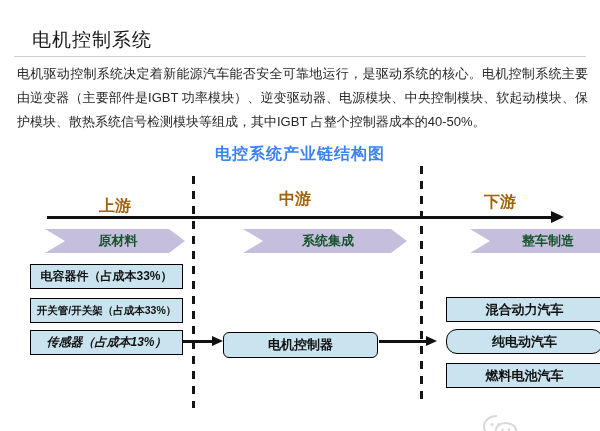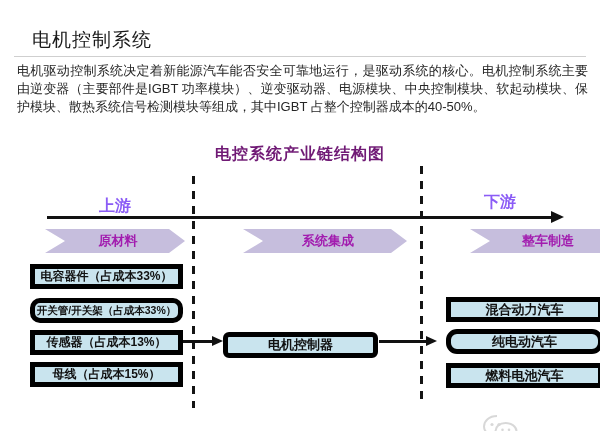--- a/index.html
+++ b/index.html
@@ -10,30 +10,30 @@
   
   .page-title{
     position:absolute;left:32px;top:27px;font-size:19px;font-weight:normal;
     letter-spacing:1px;color:#1a1a1a;
   }
   .title-rule{
     position:absolute;left:14px;top:56px;width:572px;height:1px;background:#cfcfcf;
   }
   .intro{
     position:absolute;left:17px;top:62px;width:571px;
-    font-size:13px;line-height:18px;color:#262626;text-align:justify;
+    font-size:13px;line-height:24px;color:#262626;text-align:justify;
   }
   
   .diagram-title{
     position:absolute;left:0;top:144px;width:600px;text-align:center;
-    font-size:16px;font-weight:bold;letter-spacing:1px;color:#701a75;
+    font-size:16px;font-weight:bold;letter-spacing:1px;color:#3b82f6;
   }
   .stage-label{
     position:absolute;width:70px;text-align:center;
-    font-size:16px;font-weight:bold;color:#8b5cf6;
+    font-size:16px;font-weight:bold;color:#a16207;
   }
   .stage-up{left:80px;top:196px;}
   .stage-mid{left:260px;top:189px;}
   .stage-down{left:465px;top:192px;}
   .main-arrow-shaft{
     position:absolute;left:47px;top:216px;width:505px;height:3px;background:#111;
   }
   .main-arrow-head{
     position:absolute;left:551px;top:211px;width:0;height:0;
     border-top:6px solid transparent;border-bottom:6px solid transparent;
@@ -41,34 +41,34 @@
   }
   .dashed-line{
     position:absolute;width:3px;
     background:repeating-linear-gradient(to bottom,#141414 0 8px,transparent 8px 15px);
   }
   .dash1{left:192px;top:176px;height:232px;}
   .dash2{left:420px;top:166px;height:240px;}
   .chevron{
     position:absolute;top:229px;height:24px;background:#c6bedd;
     display:flex;align-items:center;justify-content:center;
-    font-size:13px;font-weight:bold;color:#a21caf;
+    font-size:13px;font-weight:bold;color:#14532d;
     clip-path:polygon(0% 0%,calc(100% - 16px) 0%,100% 50%,calc(100% - 16px) 100%,0% 100%,20px 50%);
     padding-left:6px;box-sizing:border-box;
   }
   .chev-raw{left:45px;width:140px;}
   .chev-sys{left:243px;width:164px;}
   .chev-veh{left:470px;width:150px;}
   .node-box{
-    position:absolute;background:#c9e4ee;border:5px solid #000000;
+    position:absolute;background:#c9e4ee;border:1px solid #000000;
     display:flex;align-items:center;justify-content:center;
     font-size:12px;font-weight:bold;color:#111;box-sizing:border-box;
   }
   .lcol{left:30px;width:153px;height:25px;}
-  .lb1{top:264px;} .lb2{top:298px;font-size:10.5px;border-radius:10px;} .lb3{top:330px;}
+  .lb1{top:264px;} .lb2{top:298px;font-size:10.5px;} .lb3{top:330px;font-style:italic;}
   .lb4{top:362px;} .lb5{top:394px;}
   .mid-box{left:223px;top:332px;width:155px;height:26px;font-size:13px;border-radius:6px;}
   .rcol{left:438px;width:157px;height:25px;font-size:13px;margin-left:8px;}
   .rb1{top:297px;} .rb2{top:329px;border-radius:11px;} .rb3{top:363px;}
   .conn-shaft{position:absolute;top:340px;height:3px;background:#111;}
   .connA{left:183px;width:30px;}
   .connB{left:379px;width:48px;}
   .conn-head{
     position:absolute;top:336px;width:0;height:0;
     border-top:5.5px solid transparent;border-bottom:5.5px solid transparent;
@@ -91,33 +91,33 @@
   <div class="page-title">电机控制系统</div>
   <div class="title-rule"></div>
   <div class="intro">电机驱动控制系统决定着新能源汽车能否安全可靠地运行，是驱动系统的核心。电机控制系统主要由逆变器（主要部件是IGBT 功率模块）、逆变驱动器、电源模块、中央控制模块、软起动模块、保护模块、散热系统信号检测模块等组成，其中IGBT 占整个控制器成本的40-50%。</div>
 
   <div class="diagram-title">电控系统产业链结构图</div>
 
   <div class="dashed-line dash1"></div>
   <div class="dashed-line dash2"></div>
 
   <div class="stage-label stage-up">上游</div>
+  <div class="stage-label stage-mid">中游</div>
   <div class="stage-label stage-down">下游</div>
 
   <div class="main-arrow-shaft"></div>
   <div class="main-arrow-head"></div>
 
   <div class="chevron chev-raw">原材料</div>
   <div class="chevron chev-sys">系统集成</div>
   <div class="chevron chev-veh">整车制造</div>
 
   <div class="node-box lcol lb1">电容器件（占成本33%）</div>
   <div class="node-box lcol lb2">开关管/开关架（占成本33%）</div>
   <div class="node-box lcol lb3">传感器（占成本13%）</div>
-  <div class="node-box lcol lb4">母线（占成本15%）</div>
 
   <div class="conn-shaft connA"></div>
   <div class="conn-head headA"></div>
 
   <div class="node-box mid-box">电机控制器</div>
 
   <div class="conn-shaft connB"></div>
   <div class="conn-head headB"></div>
 
   <div class="node-box rcol rb1">混合动力汽车</div>

